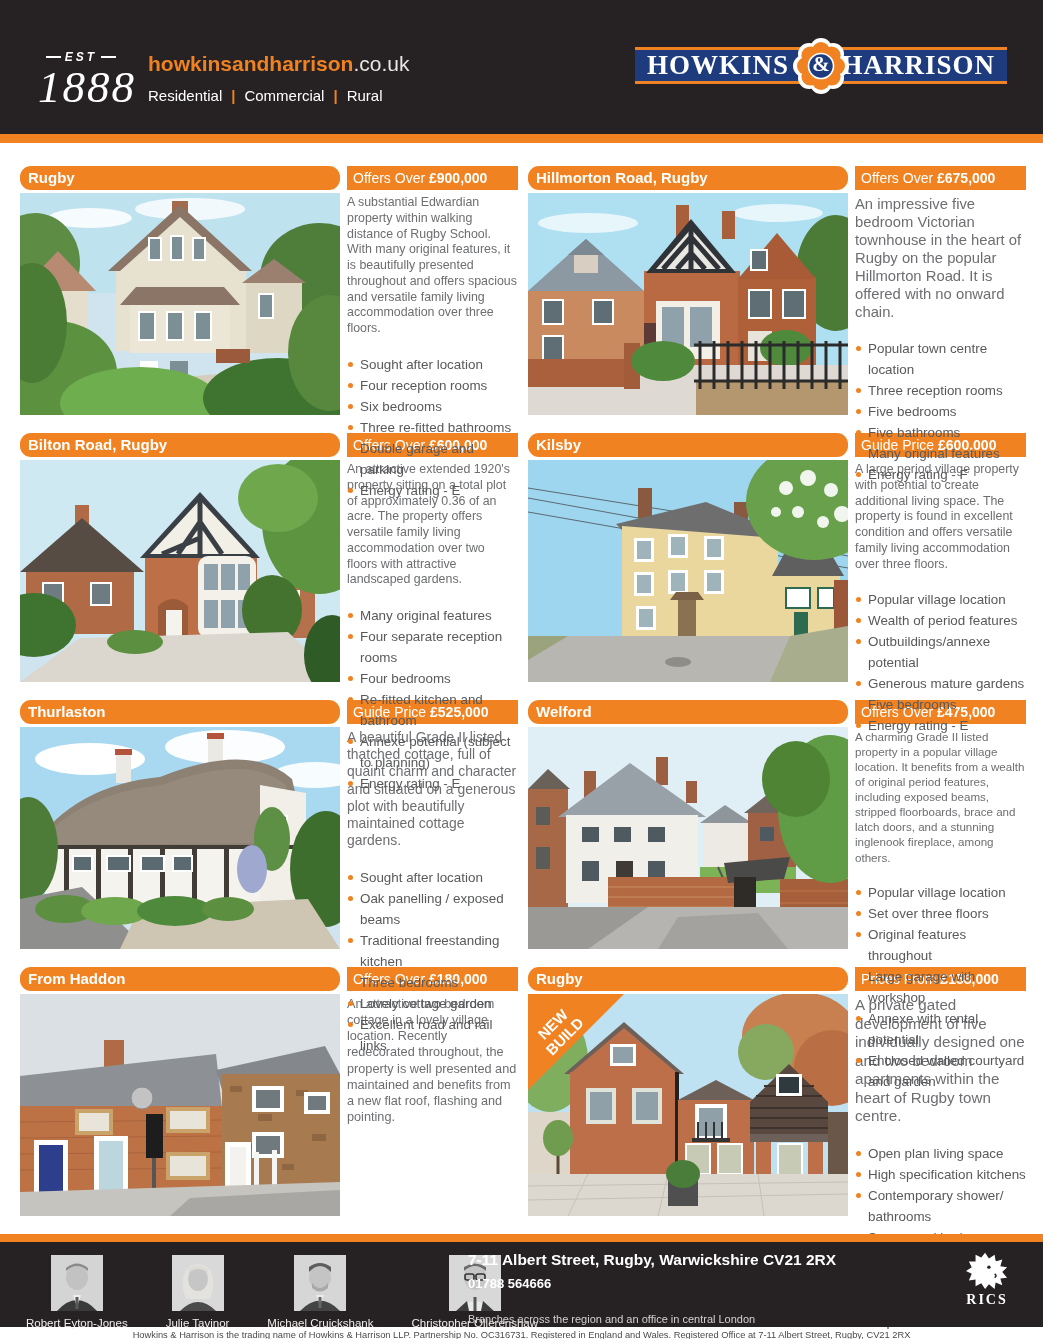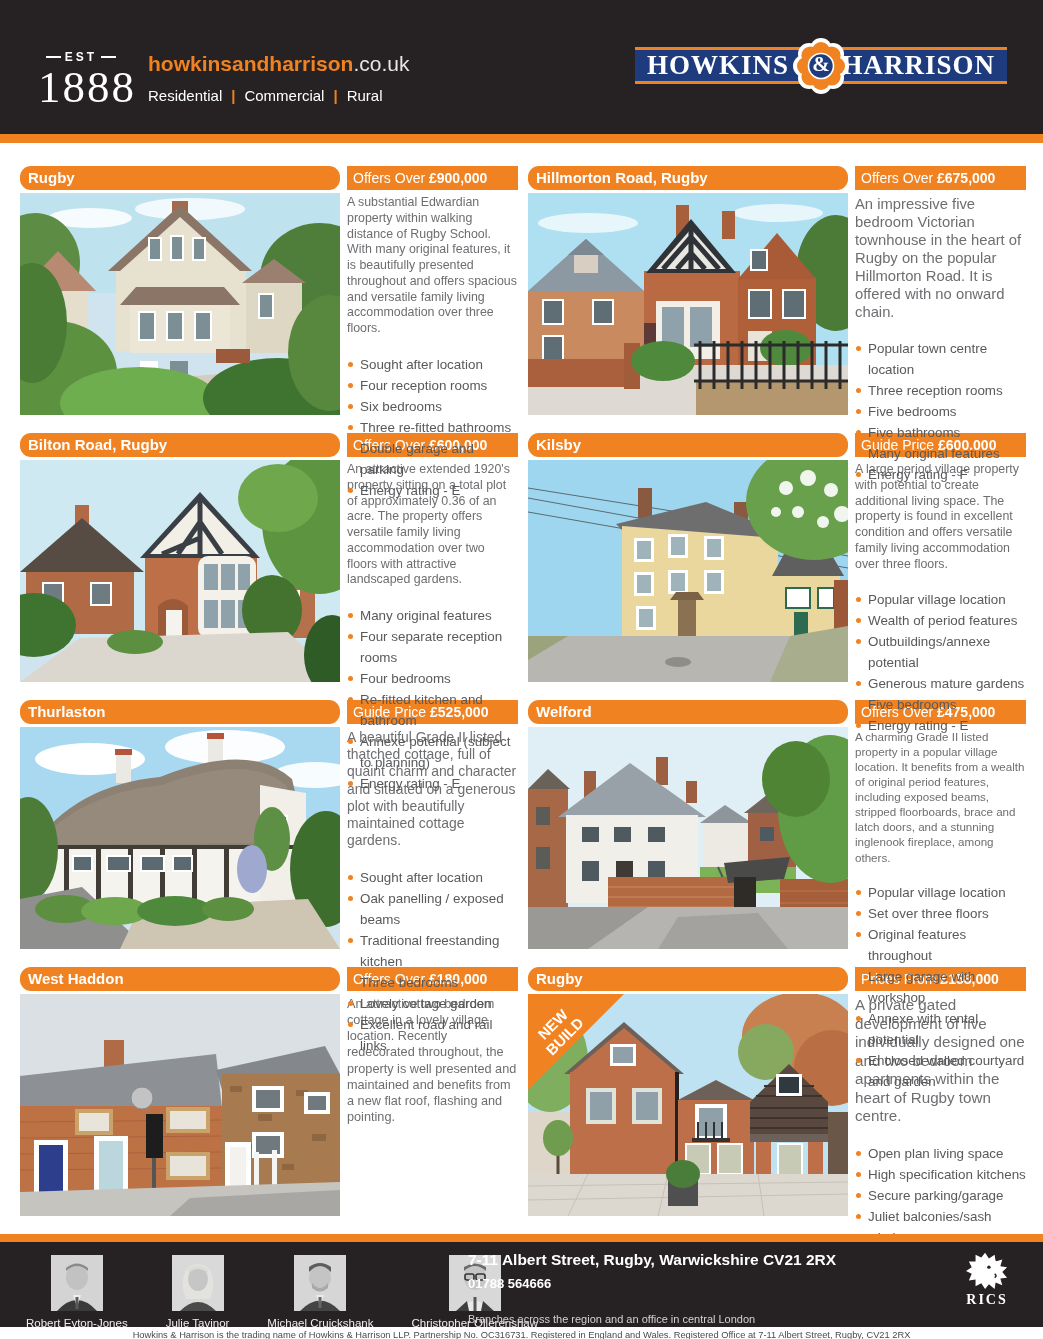--- a/index.html
+++ b/index.html
@@ -3,21 +3,21 @@
 <meta charset="utf-8">
 <style>
   * { box-sizing: border-box; margin: 0; padding: 0; }
   body { font-family: "Liberation Sans", sans-serif; background: #fff; }
   .page { position: relative; width: 1043px; height: 1339px; background: #fff; overflow: hidden; margin: 0 auto; }
 
   
   .topbar { position: absolute; top: 0; left: 0; width: 100%; height: 134px; background: #262122; }
   .header-stripe { position: absolute; top: 134px; left: 0; width: 100%; height: 9px; background: #f08221; }
 
-  .est { position: absolute; left: 38px; top: 50px; color: #fff; text-align: center; width: 86px; }
+  .est { position: absolute; left: 38px; top: 50px; color: #fff; text-align: center; width: 86px; font-style: italic; }
   .est-row { display: flex; align-items: center; justify-content: center; gap: 4px; }
   .est-line { display: inline-block; width: 15px; height: 2px; background: #fff; }
   .est-word { font-size: 12px; font-weight: bold; letter-spacing: 3px; }
   .est-year { font-family: "Liberation Serif", serif; font-size: 45px; line-height: 1.05; letter-spacing: 2px; font-weight: 400; }
 
   .site { position: absolute; left: 148px; top: 52px; }
   .site-url { font-size: 21px; }
   .u-bold { color: #f08221; font-weight: bold; }
   .u-suffix { color: #e8e6e4; }
   .site-services { margin-top: 11px; color: #fff; font-size: 15px; }
@@ -517,21 +517,21 @@
             <li>Set over three floors</li>
             <li>Original features throughout</li>
             <li>Large garage with workshop</li>
             <li>Annexe with rental potential</li>
             <li>Enclosed walled courtyard and garden</li>
           </ul>
       </div>
     </section>
 
     <section class="card">
-      <div class="bar loc"><span>West Haddon</span></div>
+      <div class="bar loc"><span>From Haddon</span></div>
       <div class="bar price"><span class="pp">Offers Over</span> <span class="pa">£180,000</span></div>
       <figure class="photo">
         <svg viewBox="0 0 320 222" preserveAspectRatio="none" aria-hidden="true">
           <rect width="320" height="200" fill="#dae0e4"></rect>
           <rect x="84" y="46" width="20" height="34" fill="#b06a45"></rect>
           <polygon points="0,82 196,60 202,114 0,118" fill="#8d9196"></polygon>
           <rect x="0" y="112" width="202" height="86" fill="#bd7246"></rect>
           <g stroke="#a05c38" stroke-width="1" opacity=".7">
             <line x1="0" y1="128" x2="202" y2="126"></line>
               <line x1="0" y1="144" x2="202" y2="142"></line>
@@ -644,20 +644,21 @@
             <ellipse cx="30" cy="144" rx="15" ry="18" fill="#6f9c4e"></ellipse>
         </svg>
         <span class="ribbon"></span>
         <span class="ribbon-text">NEW BUILD</span>
       </figure>
       <div class="info">
         <p class="desc sz-xl">A private gated development of five individually designed one and two bedroom apartments within the heart of Rugby town centre.</p>
         <ul class="features">
             <li>Open plan living space</li>
             <li>High specification kitchens</li>
+            <li>Contemporary shower/ bathrooms</li>
             <li>Secure parking/garage</li>
             <li>Juliet balconies/sash windows</li>
             <li>Karndean floors/quality carpets</li>
           </ul>
       </div>
     </section>
 
   </main>
 
   <div class="footer-stripe"></div>

